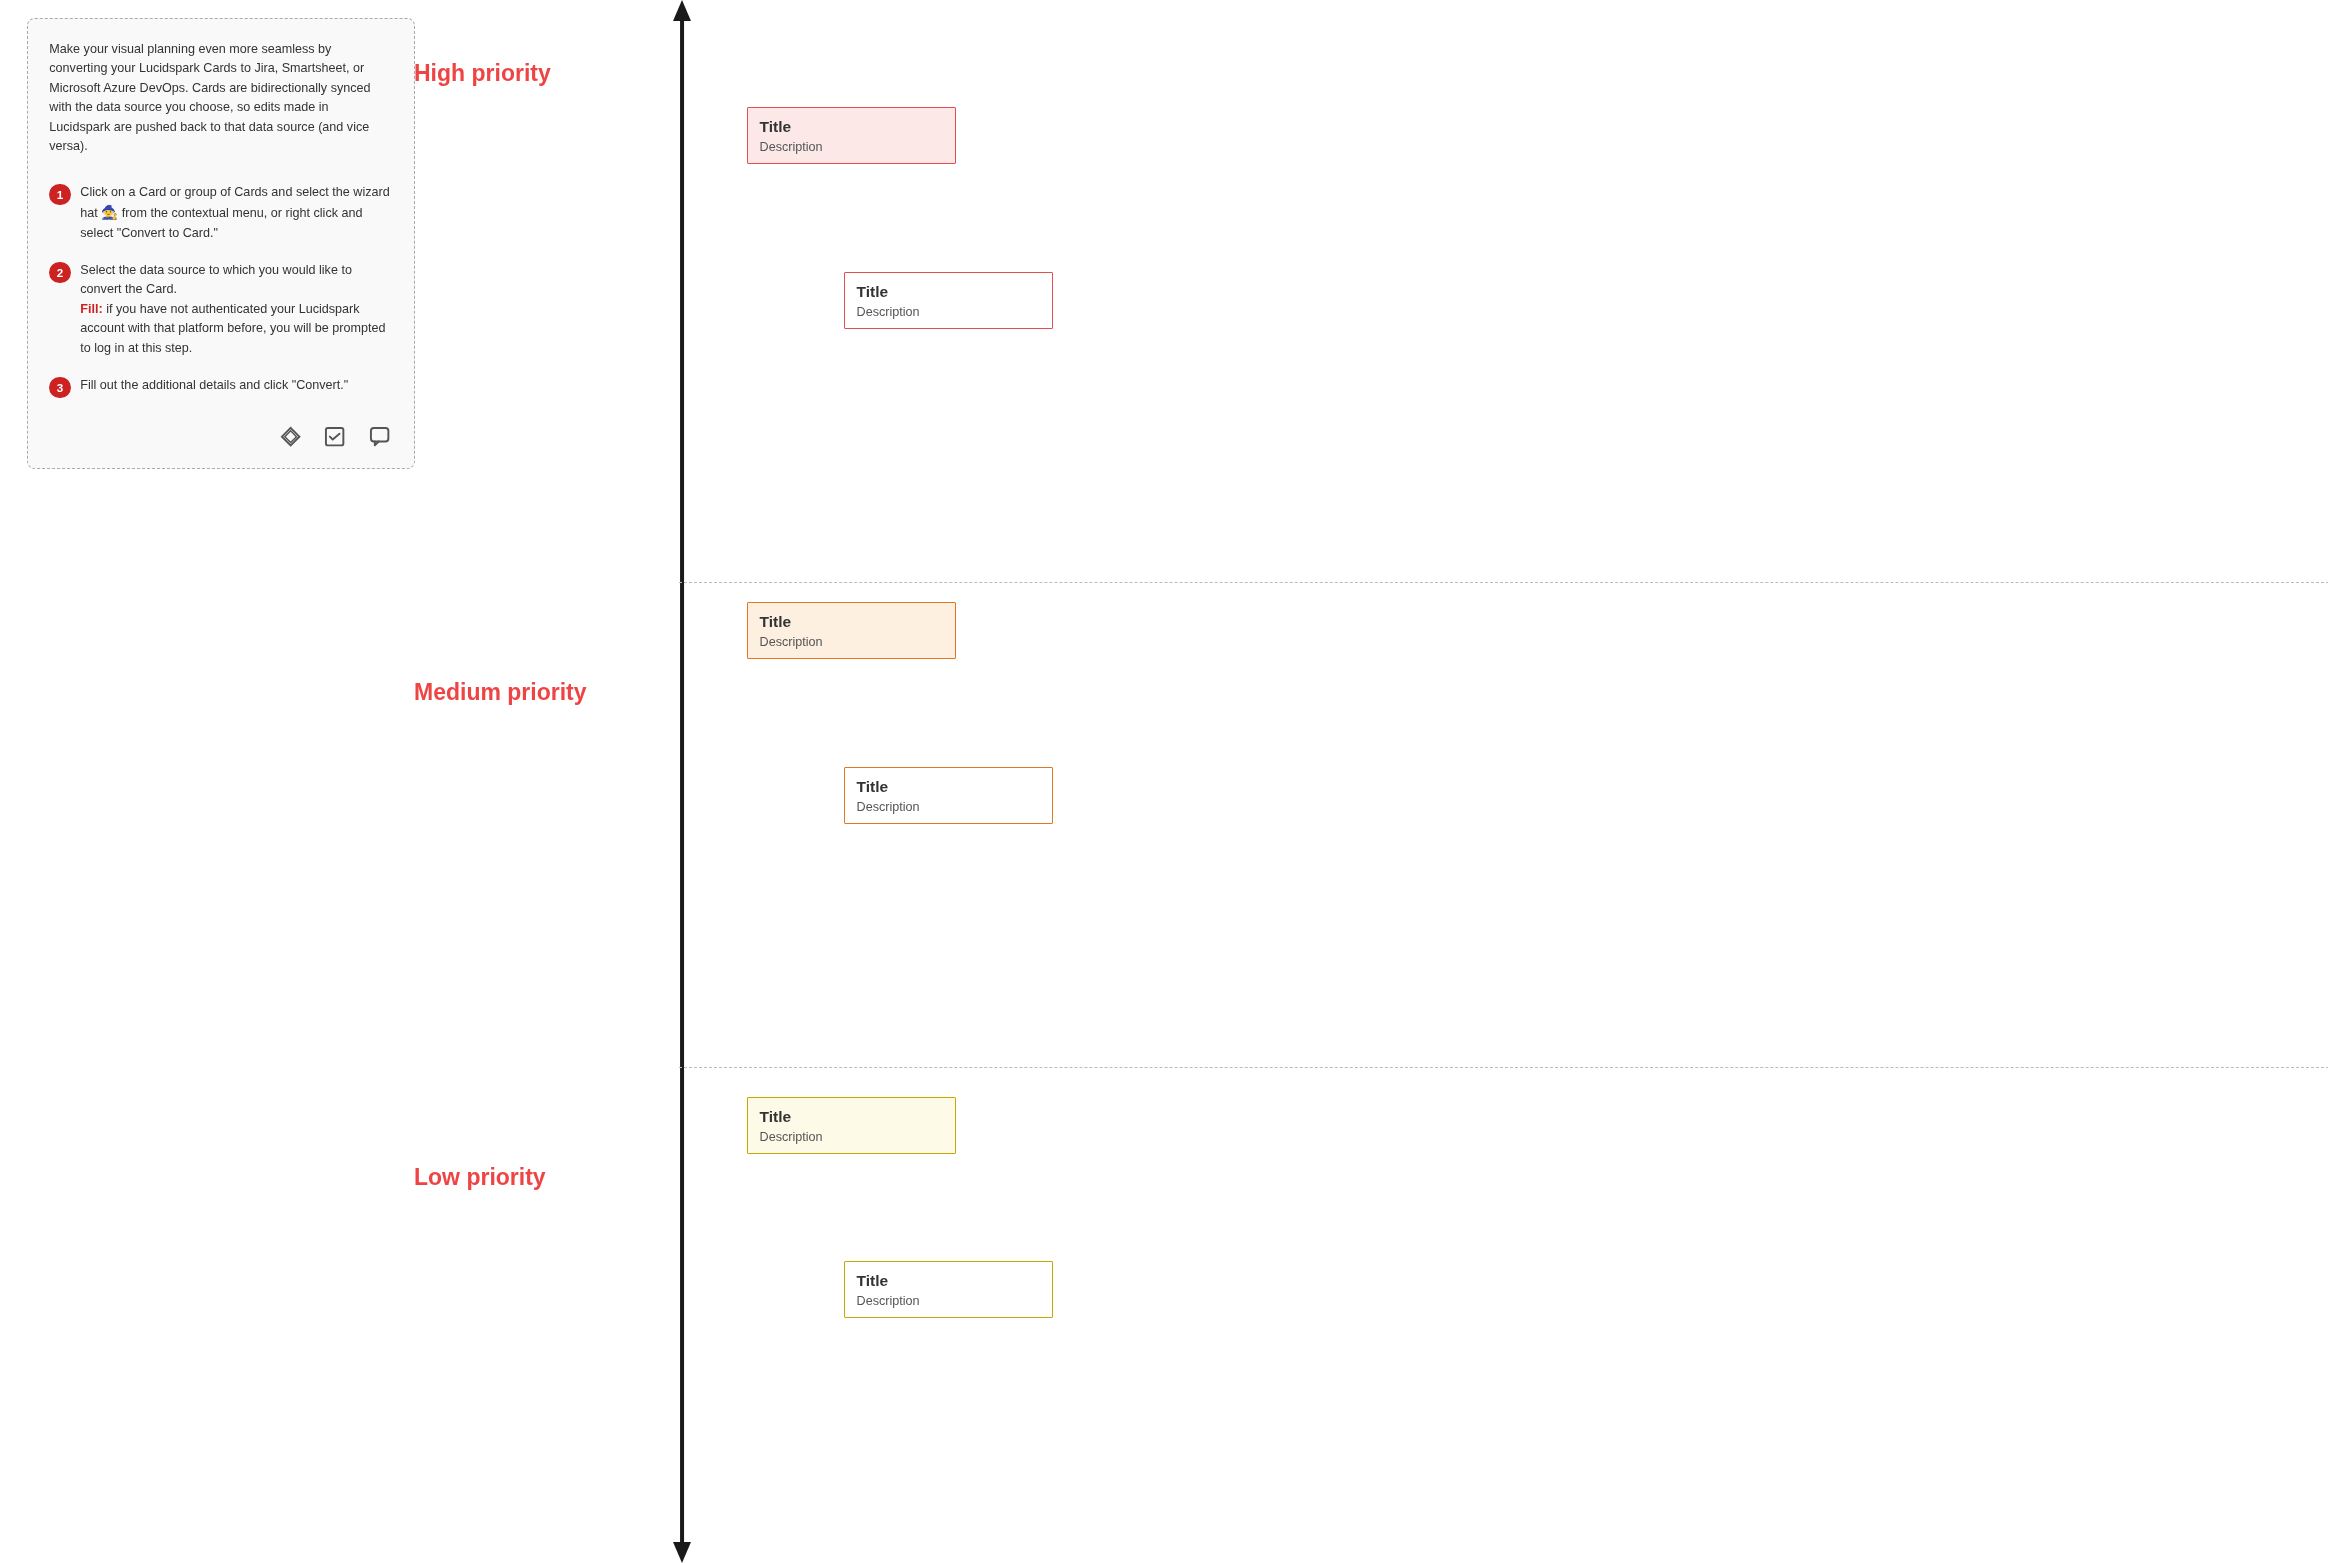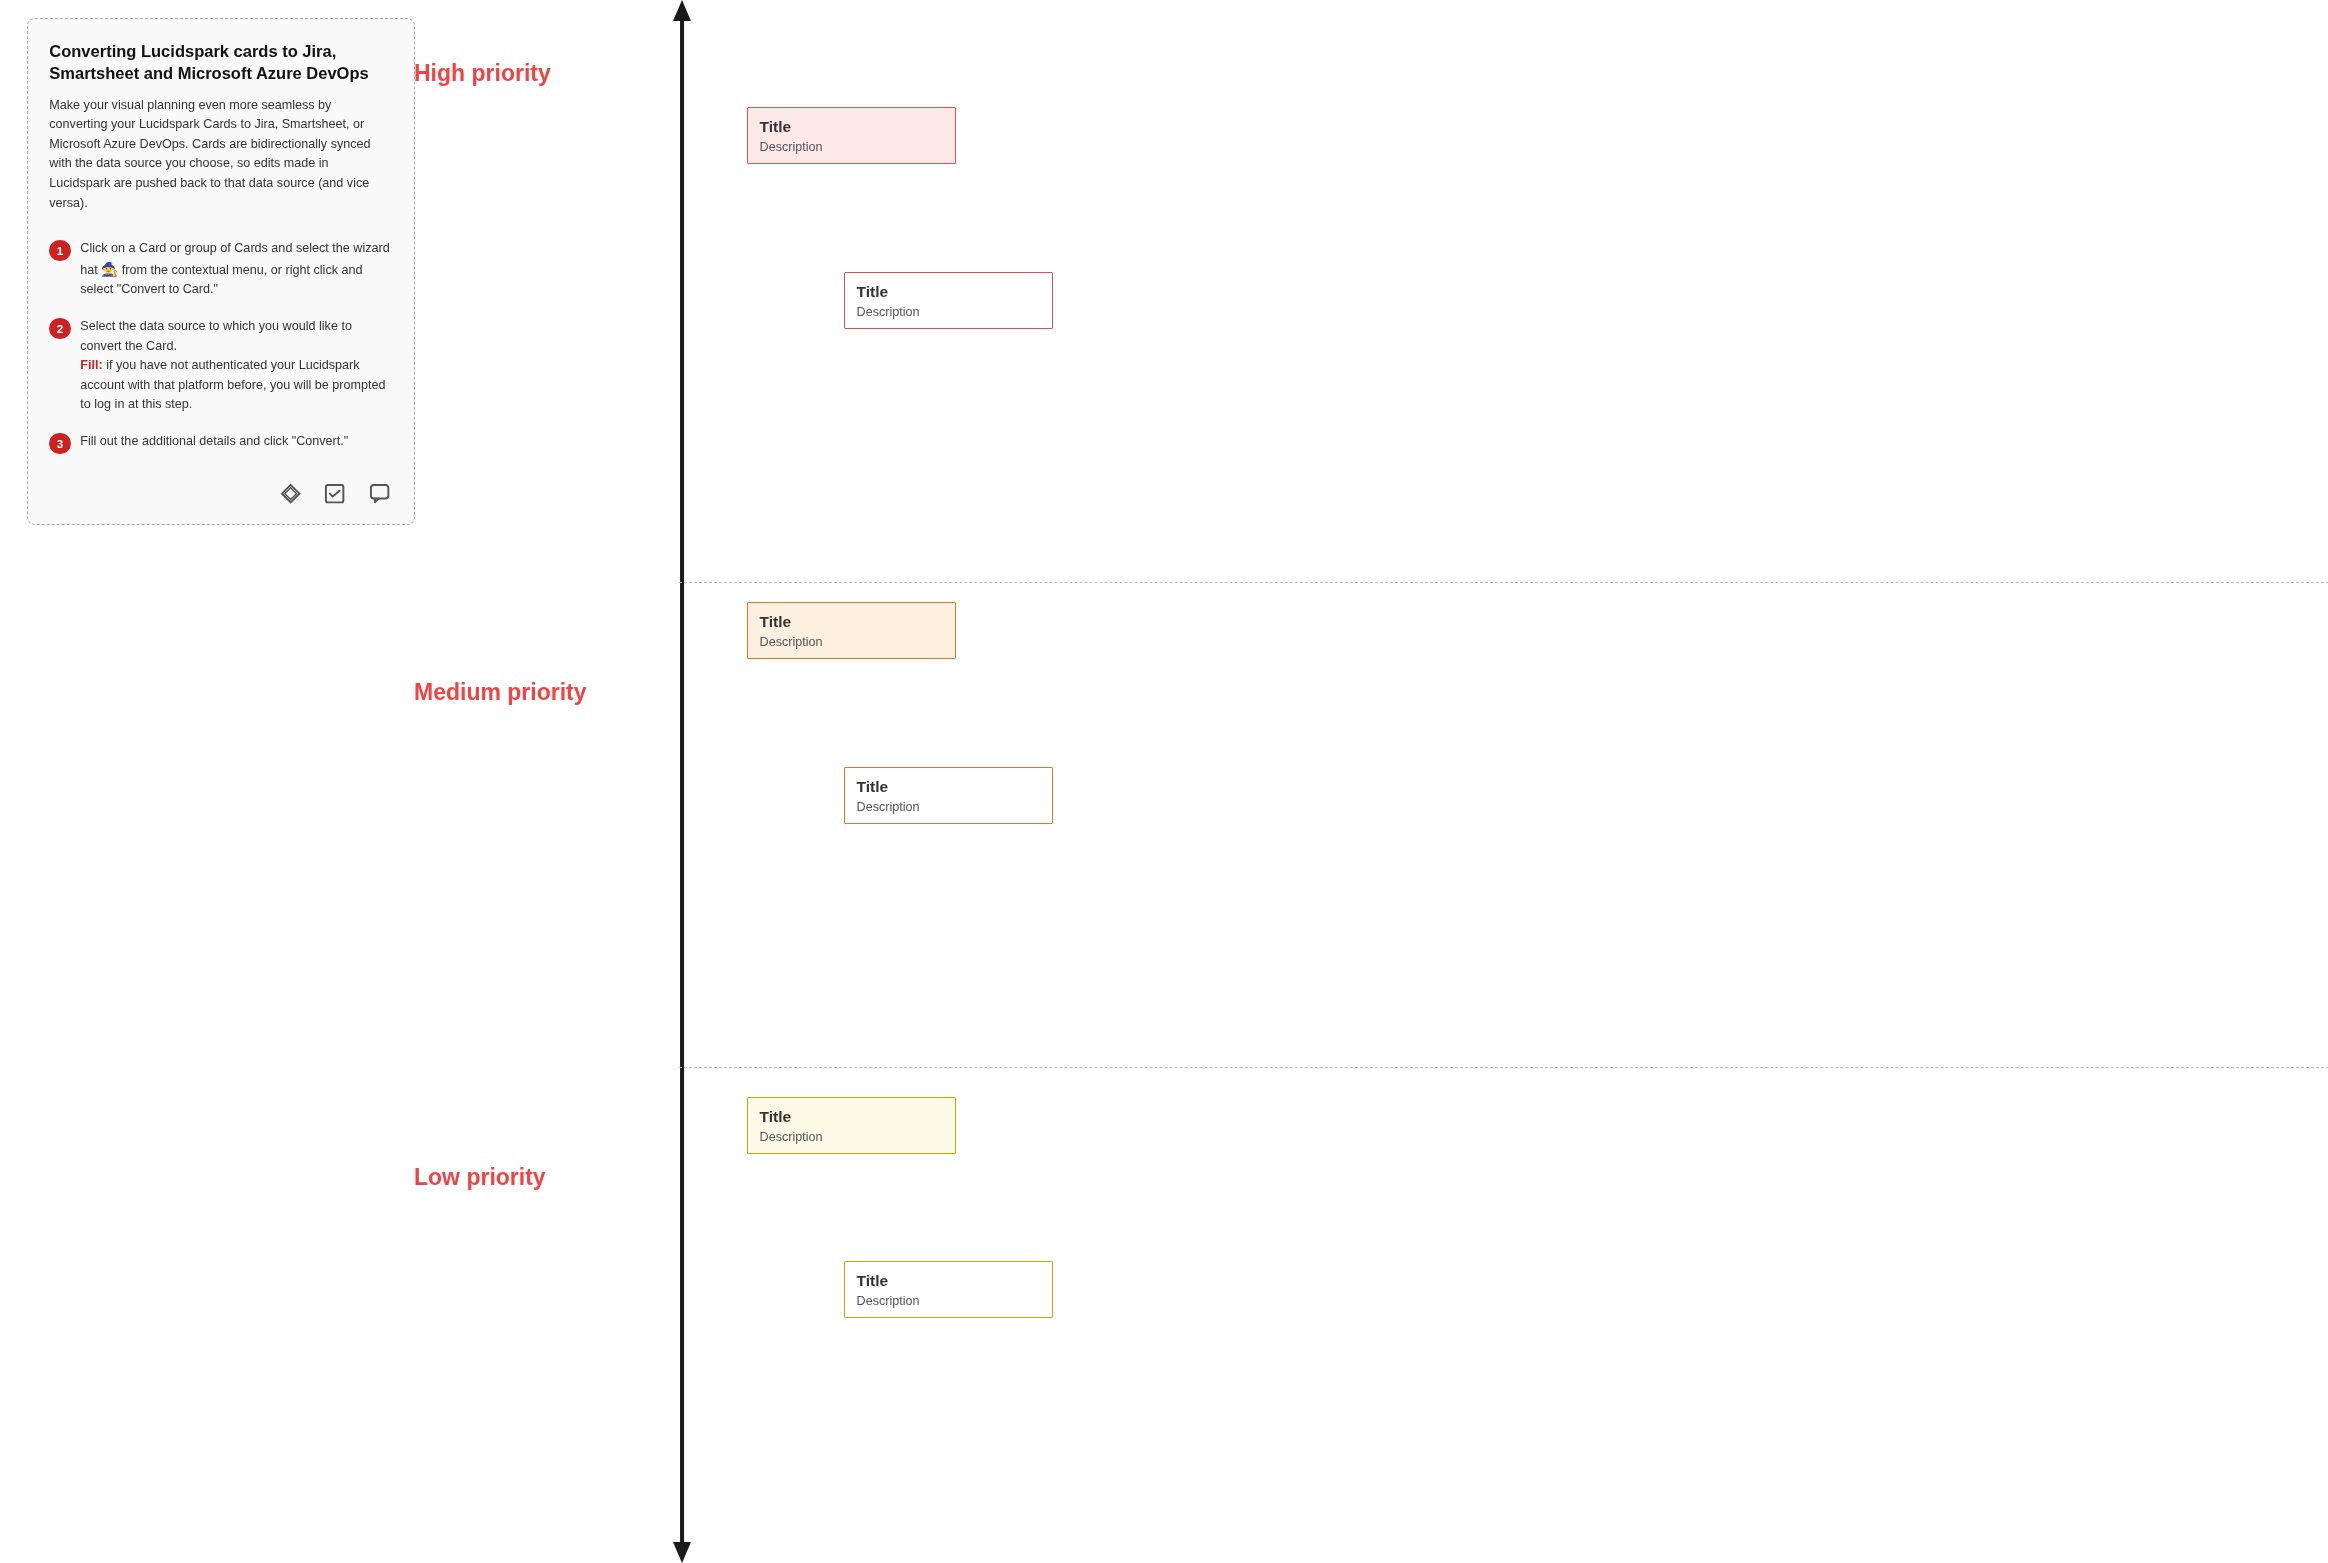--- a/index.html
+++ b/index.html
@@ -223,21 +223,20 @@
       background: #ffffff;
       border: 1.9px solid #c8a800;
     }
     .card-low-outline .card-title { color: #333; }
     .card-low-outline .card-desc { color: #555; }
   </style>
 </head>
 <body>
 
 <div class="info-card">
-  <div class="info-card-title">Converting Lucidspark cards to Jira, Smartsheet and Microsoft Azure DevOps</div>
   <div class="info-card-desc">Make your visual planning even more seamless by converting your Lucidspark Cards to Jira, Smartsheet, or Microsoft Azure DevOps. Cards are bidirectionally synced with the data source you choose, so edits made in Lucidspark are pushed back to that data source (and vice versa).</div>
 
   <ul class="step-list">
     <li class="step-item">
       <div class="step-number">1</div>
       <div class="step-text">
         Click on a Card or group of Cards and select the wizard hat <span class="wizard-icon">🧙</span> from the contextual menu, or right click and select "Convert to Card."
       </div>
     </li>
     <li class="step-item">

